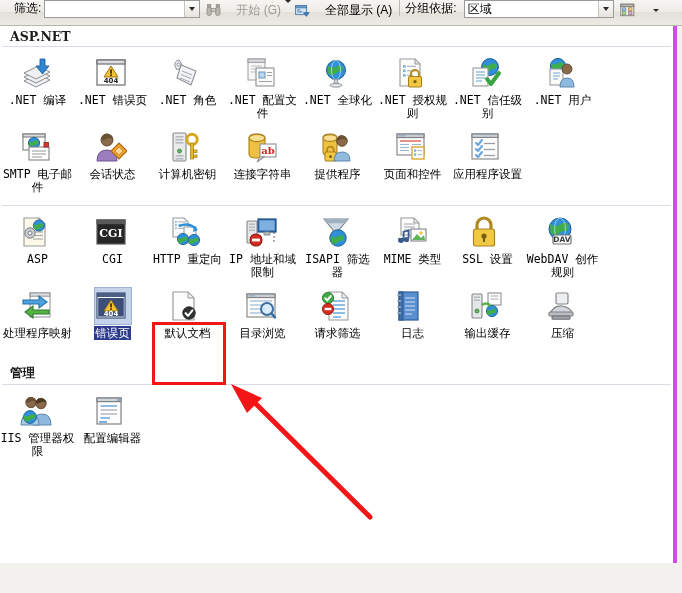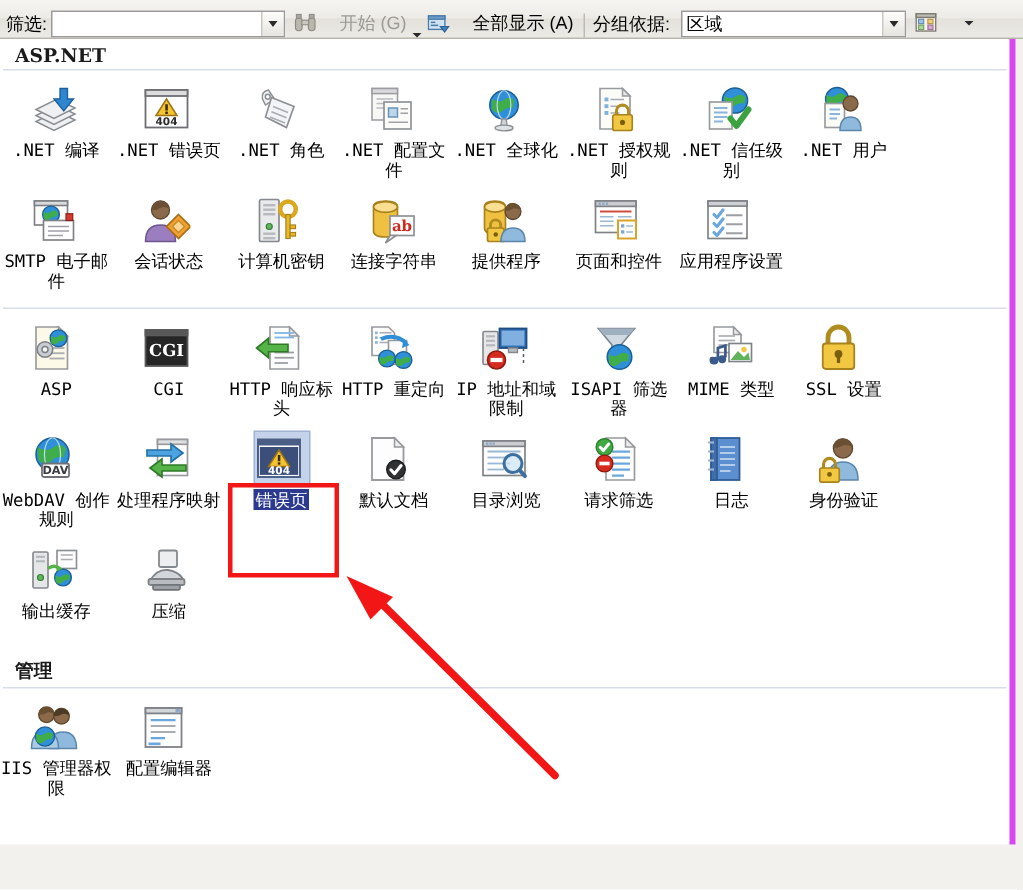--- a/index.html
+++ b/index.html
@@ -14,23 +14,23 @@
     width: 682px; height: 593px;
     background: #f2f1ee;
   }
 
   
   .toolbar {
     position: absolute; left: 0; top: 0;
     width: 682px; height: 26px;
     background: linear-gradient(to bottom, #f6f5f2 0%, #ecebe6 48%, #e3e1da 50%, #eceae4 100%);
     border-bottom: 1px solid #b9b6ac;
-    display: flex; align-items: flex-end;
+    display: flex; align-items: flex-start;
     box-sizing: border-box;
-    padding-left: 4px;
+    padding-left: 14px;
     font-size: 12px;
     color: #000;
   }
   .tb-label { white-space: nowrap; margin-right: 3px; font-size: 12px; }
   .combo {
     display: inline-flex; align-items: stretch;
     height: 18px;
     border: 1px solid #9a9a9a;
     background: #ffffff;
     box-sizing: border-box;
@@ -535,39 +535,20 @@
           <div class="icoslot">
             <svg width="32" height="28" viewBox="0 0 32 28">
               <rect x="2" y="2" width="28" height="24" fill="#262626" stroke="#5a5a5a" stroke-width="1.2"></rect>
               <rect x="2" y="2" width="28" height="3.6" fill="#585858" stroke="#5a5a5a" stroke-width="1.2"></rect>
               <text x="16" y="19" font-family="DejaVu Serif, serif" font-size="11" font-weight="bold" fill="#ffffff" text-anchor="middle">CGI</text>
             </svg>
           </div>
           <div class="lbl">CGI</div>
         </div>
 
-        <div class="cell">
-          <div class="icoslot">
-            <svg width="32" height="32" viewBox="0 0 32 32">
-              <path d="M10 2 h13 l6 6 v22 H10 Z" fill="#fdfdfd" stroke="#97999d" stroke-width="1.1"></path>
-              <path d="M23 2 l6 6 h-6 z" fill="#eceef0" stroke="#97999d" stroke-width="1"></path>
-              <g stroke="#7fb7e6" stroke-width="1.2">
-                  <line x1="13" y1="6" x2="26" y2="6"></line>
-                  <line x1="13" y1="9" x2="26" y2="9"></line>
-                </g>
-              <g stroke="#9ca0a5" stroke-width="1.2">
-                  <line x1="13" y1="19" x2="26" y2="19"></line>
-                  <line x1="13" y1="22.5" x2="26" y2="22.5"></line>
-                  <line x1="13" y1="26" x2="22" y2="26"></line>
-                </g>
-              <path d="M2 13.5 h13 v-4 l8 6.5 l-8 6.5 v-4 H2 z" fill="#55b348" stroke="#2f7a28" stroke-width="1.1" transform="translate(0,0) scale(-1,1) translate(-24,0)"></path>
-            </svg>
-          </div>
-          <div class="lbl">HTTP 响应标头</div>
-        </div>
 
         <div class="cell">
           <div class="icoslot">
             <svg width="32" height="32" viewBox="0 0 32 32">
               <path d="M3 2 h11 l4 4 v15 H3 Z" fill="#fdfdfd" stroke="#97999d" stroke-width="1.1"></path>
               <g fill="#8ab6dd">
                   <rect x="5" y="5" width="1.8" height="1.8"></rect>
                   <rect x="5" y="8.2" width="1.8" height="1.8"></rect>
                   <rect x="5" y="11.4" width="1.8" height="1.8"></rect>
                 </g>
@@ -769,33 +750,20 @@
                   <line x1="2" y1="5" x2="6" y2="5"></line>
                   <line x1="2" y1="11" x2="6" y2="11"></line>
                   <line x1="2" y1="17" x2="6" y2="17"></line>
                   <line x1="2" y1="23" x2="6" y2="23"></line>
                 </g>
             </svg>
           </div>
           <div class="lbl">日志</div>
         </div>
 
-        <div class="cell">
-          <div class="icoslot">
-            <svg width="32" height="32" viewBox="0 0 32 32">
-              <circle cx="17" cy="9" r="6.4" fill="#8a6a4a" stroke="#5e472e" stroke-width="0.9"></circle>
-              <path d="M10 8 q2 -6.5 7.4 -5.6 q5.4 0.9 5.8 5.6 q-4 -2.4 -7 -0.6 q-3 1.8 -6.2 0.6" fill="#6b4f33"></path>
-              <path d="M7 30 q0 -12 10 -12 q10 0 10 12 z" fill="#8fb9dd" stroke="#5b85ab" stroke-width="1"></path>
-              <path d="M4 23 v-3.4 a4 4 0 0 1 8 0 v3.4" fill="none" stroke="#b08b1e" stroke-width="2.1"></path>
-              <rect x="1.5" y="22" width="13" height="9.4" rx="1.3" fill="#f2c842" stroke="#a8821c" stroke-width="1.1"></rect>
-              <circle cx="8" cy="26.3" r="1.6" fill="#7a5f10"></circle>
-            </svg>
-          </div>
-          <div class="lbl">身份验证</div>
-        </div>
 
 
         <div class="cell">
           <div class="icoslot">
             <svg width="32" height="30" viewBox="0 0 32 30">
               <rect x="2" y="3" width="10" height="24" rx="1" fill="#e4e6e8" stroke="#85888c" stroke-width="1.1"></rect>
               <g fill="#b4b7bb">
                   <rect x="4" y="5.5" width="6" height="1.4"></rect>
                   <rect x="4" y="8.5" width="6" height="1.4"></rect>
                 </g>

